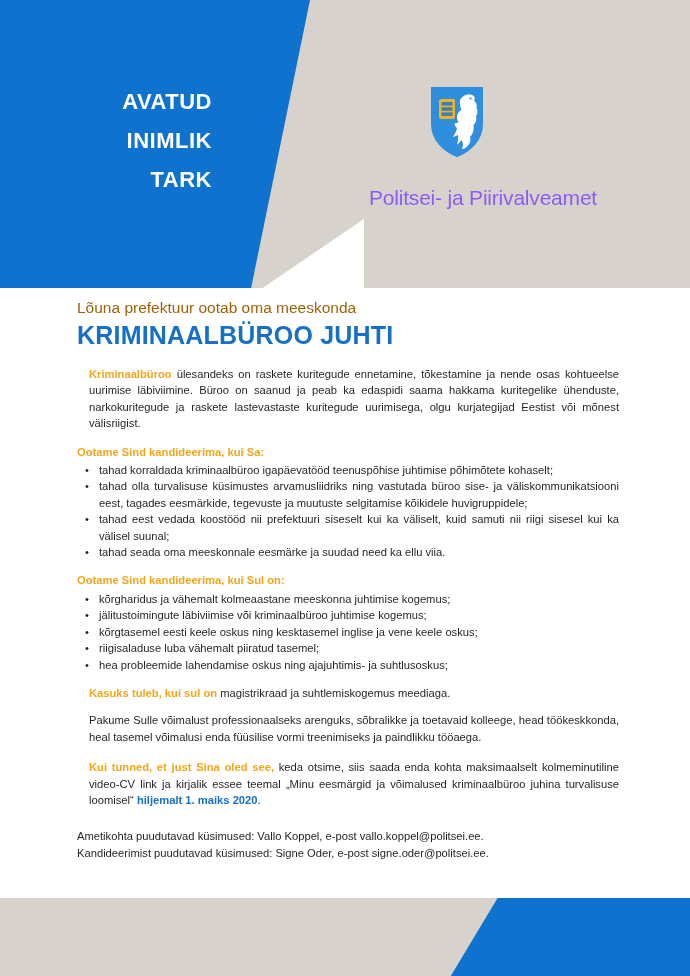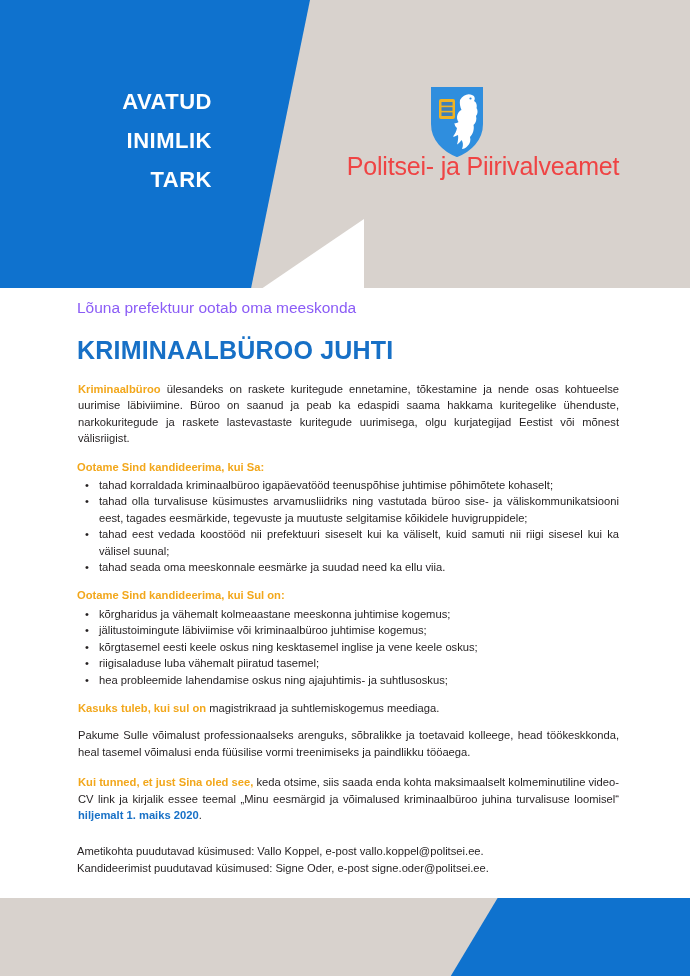--- a/index.html
+++ b/index.html
@@ -79,53 +79,53 @@
   .logo-shield {
     position: absolute;
     left: 112px;
     top: 0;
     width: 54px;
     height: 72px;
   }
   .logo-name {
     position: absolute;
     left: 0;
-    top: 66px;
+    top: 100px;
     width: 330px;
     text-align: center;
-    font-size: 25px;
-    color: #ef4444;
+    font-size: 21px;
+    color: #8b5cf6;
     letter-spacing: -0.2px;
     white-space: nowrap;
   }
 
   
   .content {
     position: absolute;
     left: 77px;
     top: 298px;
     width: 542px;
   }
   .eyebrow {
-    color: #8b5cf6;
+    color: #a16207;
     font-size: 15.5px;
-    margin: 0 0 17px 0;
+    margin: 0 0 2px 0;
     line-height: 20px;
   }
   .headline {
     color: #1770c6;
     font-size: 25px;
     margin: 0 0 16px 0;
     line-height: 30px;
     letter-spacing: 0.2px;
   }
   p.body {
     font-size: 11.2px;
     line-height: 16.4px;
-    margin: 0 0 12px 1px;
+    margin: 0 0 12px 12px;
     text-align: justify;
   }
   .hl-orange {
     color: #f2a71b;
     font-weight: bold;
   }
   .hl-blue {
     color: #1770c6;
     font-weight: bold;
   }

